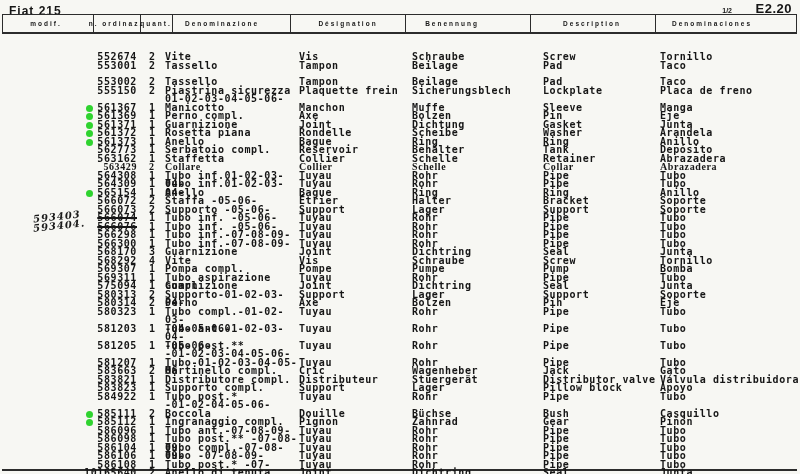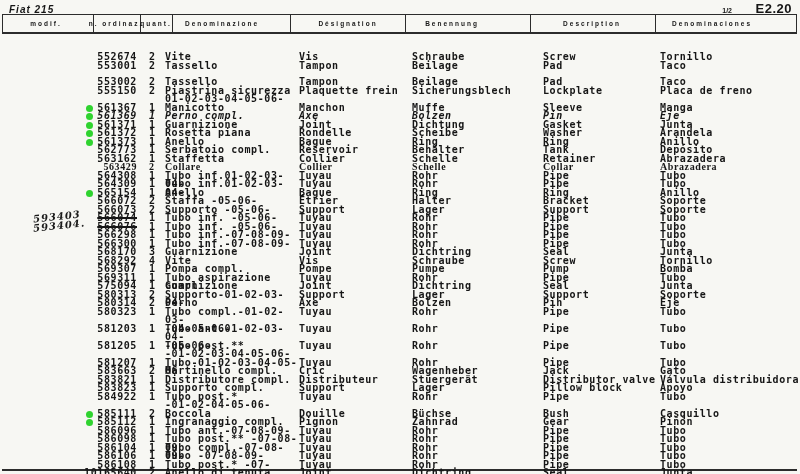--- a/index.html
+++ b/index.html
@@ -5,21 +5,21 @@
   html,body{margin:0;padding:0;}
   body{
     width:800px;height:474px;position:relative;overflow:hidden;
     background:#f7f7f3;color:#161616;
     font-family:"DejaVu Sans Mono",monospace;
   }
   
   .brand{
     position:absolute;top:4px;left:9px;
     font-family:"Liberation Sans",sans-serif;font-weight:bold;
-    font-size:10px;letter-spacing:1px;font-style:italic;
+    font-size:12px;letter-spacing:1px;
   }
   .pagenum{
     position:absolute;top:7px;right:68px;
     font-family:"Liberation Sans",sans-serif;font-weight:bold;font-size:7px;
   }
   .sectioncode{
     position:absolute;top:1px;right:8px;
     font-family:"Liberation Sans",sans-serif;font-weight:bold;font-size:13px;
     letter-spacing:.5px;
   }
@@ -140,21 +140,21 @@
 
     <span class="dot" style="display: block; background: rgb(47, 211, 47);"></span>
     <span class="c num">561367</span>
     <span class="c qty">1</span>
     <span class="c it">Manicotto</span>
     <span class="c fr">Manchon</span>
     <span class="c de">Muffe</span>
     <span class="c en">Sleeve</span>
     <span class="c es">Manga</span>
   </div>
-    <div class="row" style="height: 8.5px; font-style: italic;">
+    <div class="row" style="height: 8.5px;">
 
     <span class="dot" style="display: block; background: rgb(47, 211, 47);"></span>
     <span class="c num">561369</span>
     <span class="c qty">1</span>
     <span class="c it">Perno compl.</span>
     <span class="c fr">Axe</span>
     <span class="c de">Bolzen</span>
     <span class="c en">Pin</span>
     <span class="c es">Eje</span>
   </div>

